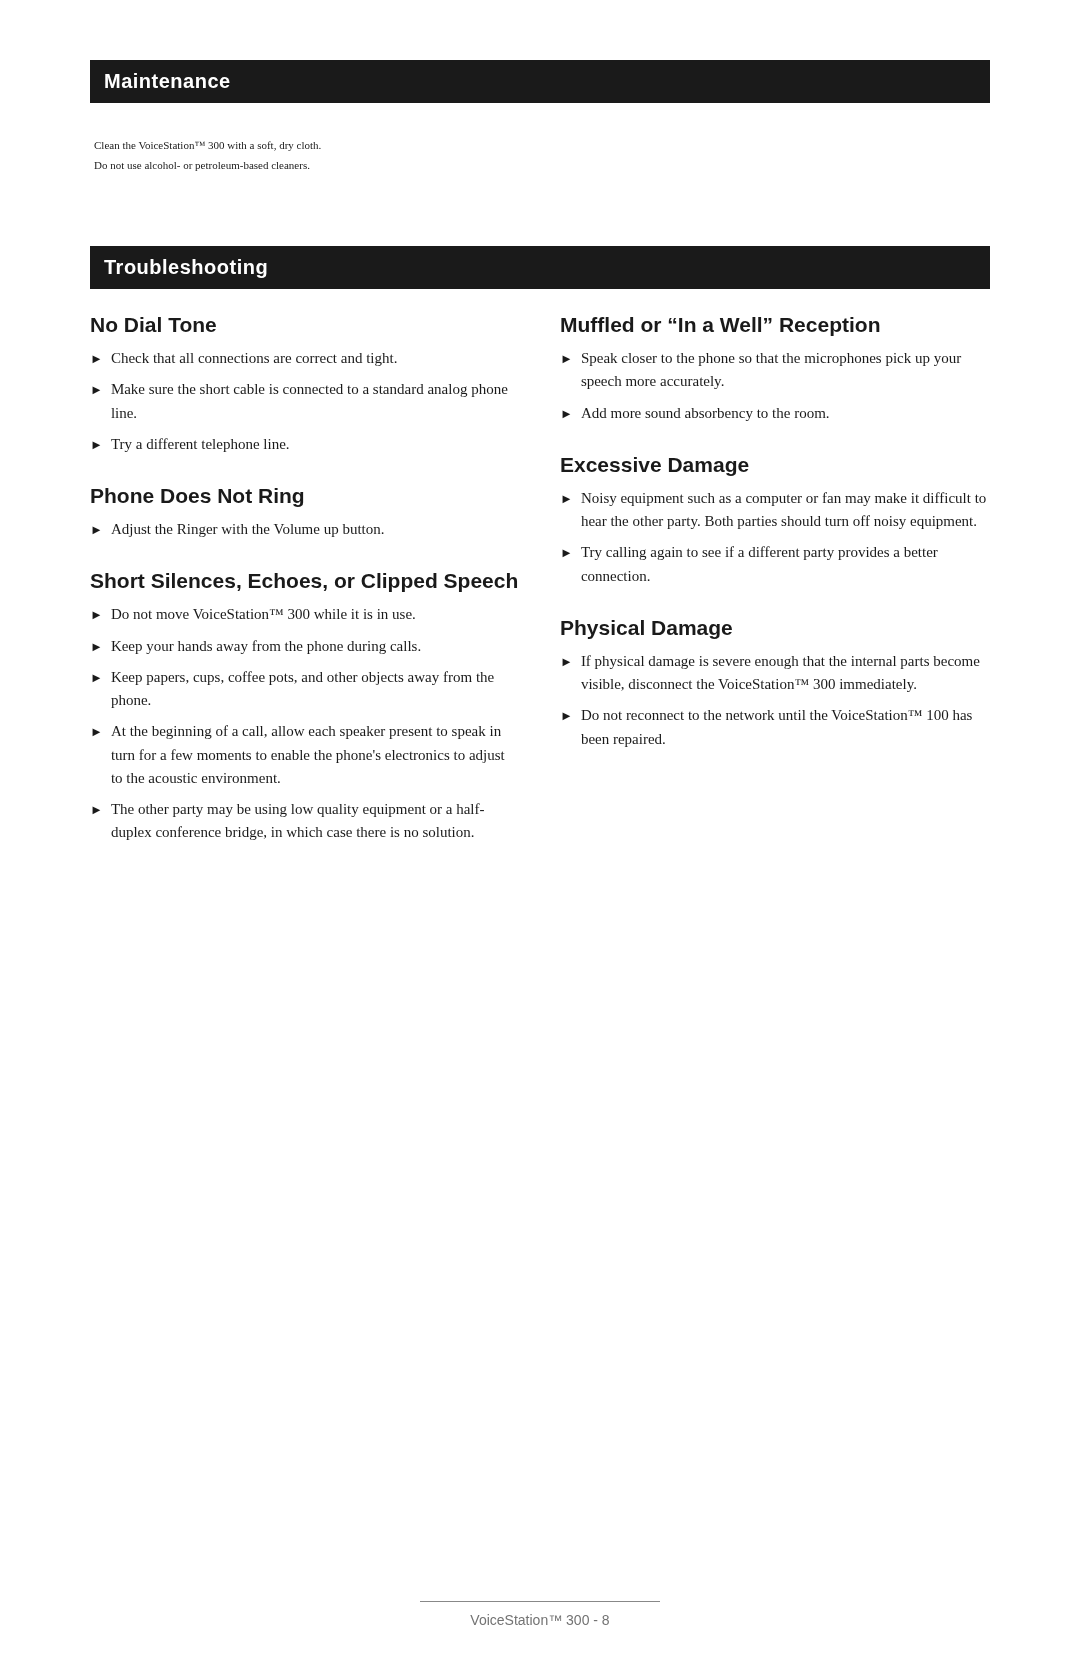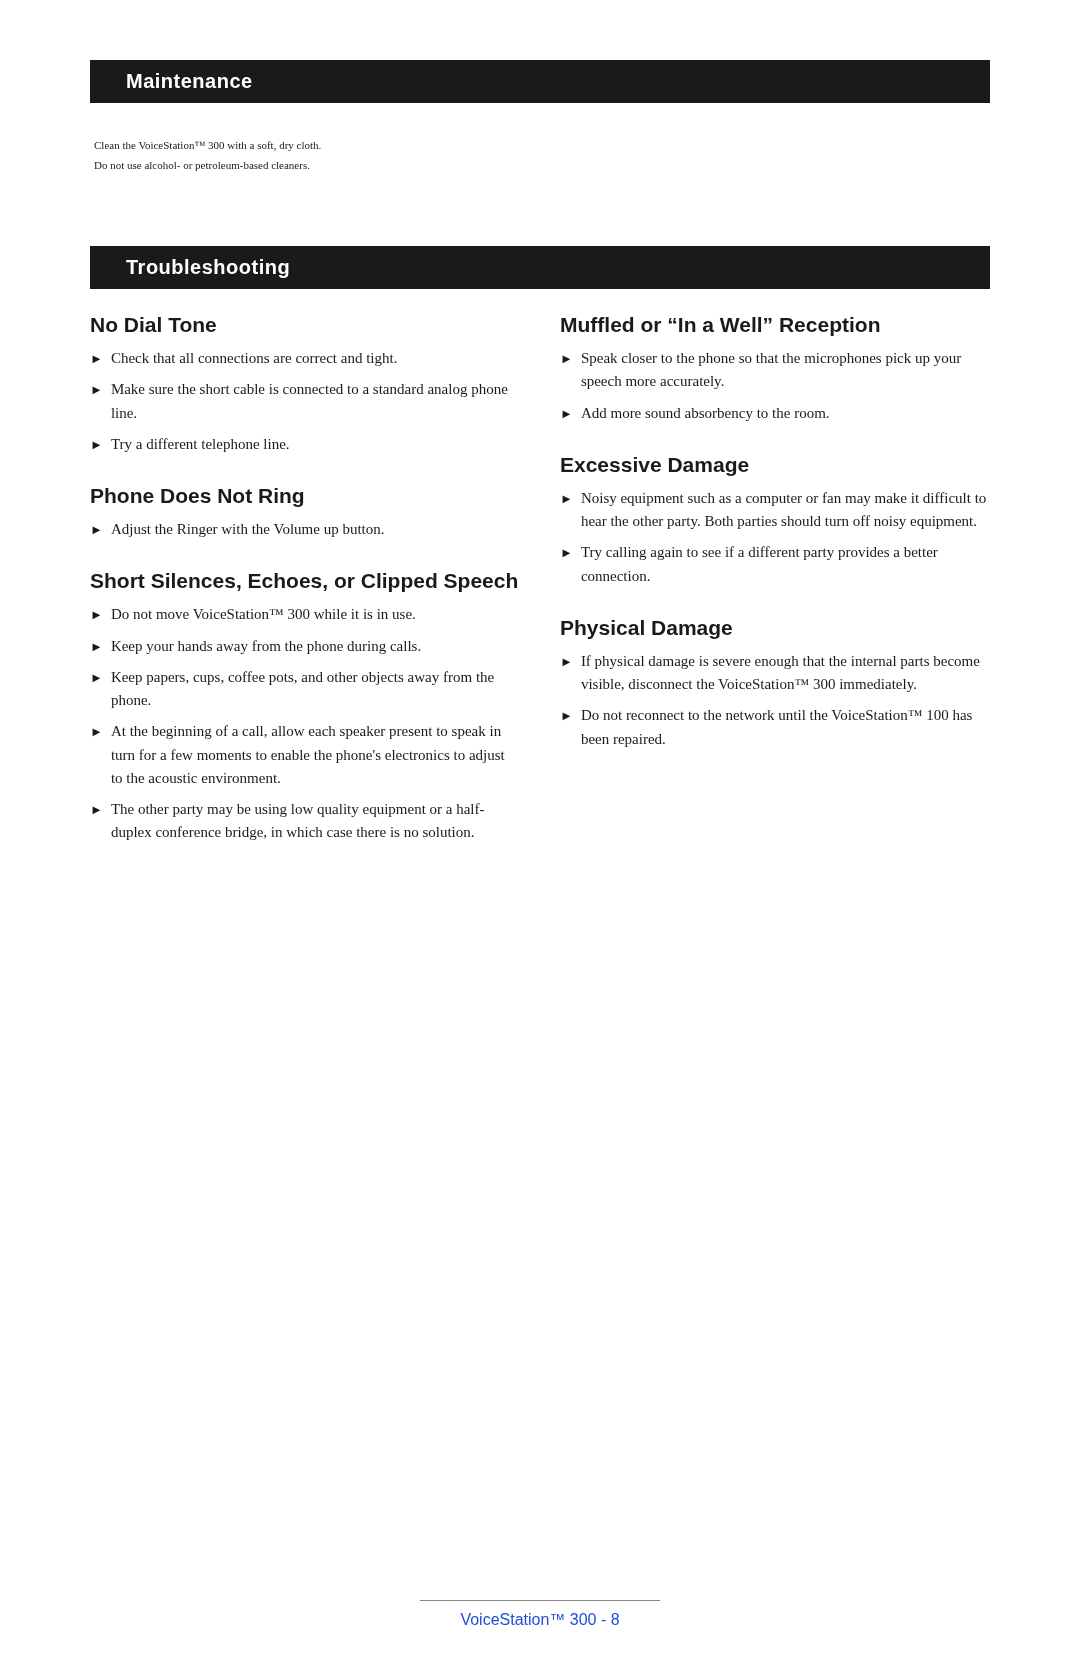--- a/index.html
+++ b/index.html
@@ -24,21 +24,21 @@
       padding: 60px 90px 80px 90px;
       position: relative;
     }
 
     .section-header {
       background: #1a1a1a;
       color: #ffffff;
       font-family: Arial, Helvetica, sans-serif;
       font-weight: bold;
       font-size: 20px;
-      padding: 10px 36px;
+      padding: 10px 14px;
       margin-bottom: 24px;
       letter-spacing: 0.5px;
     }
 
     
     .maintenance-section {
       margin-bottom: 60px;
     }
 
     .maintenance-text {
@@ -120,22 +120,22 @@
     }
 
     .footer-line {
       border: none;
       border-top: 1px solid #888;
       width: 240px;
       margin: 0 auto 10px auto;
     }
 
     .footer-text {
-      font-size: 16px;
-      color: #1d4ed8;
+      font-size: 14px;
+      color: #737373;
       font-family: Arial, Helvetica, sans-serif;
     }
   </style>
 </head>
 <body>
 
 <div class="page">
 
   <div class="maintenance-section">
     <div class="section-header">Maintenance</div>

